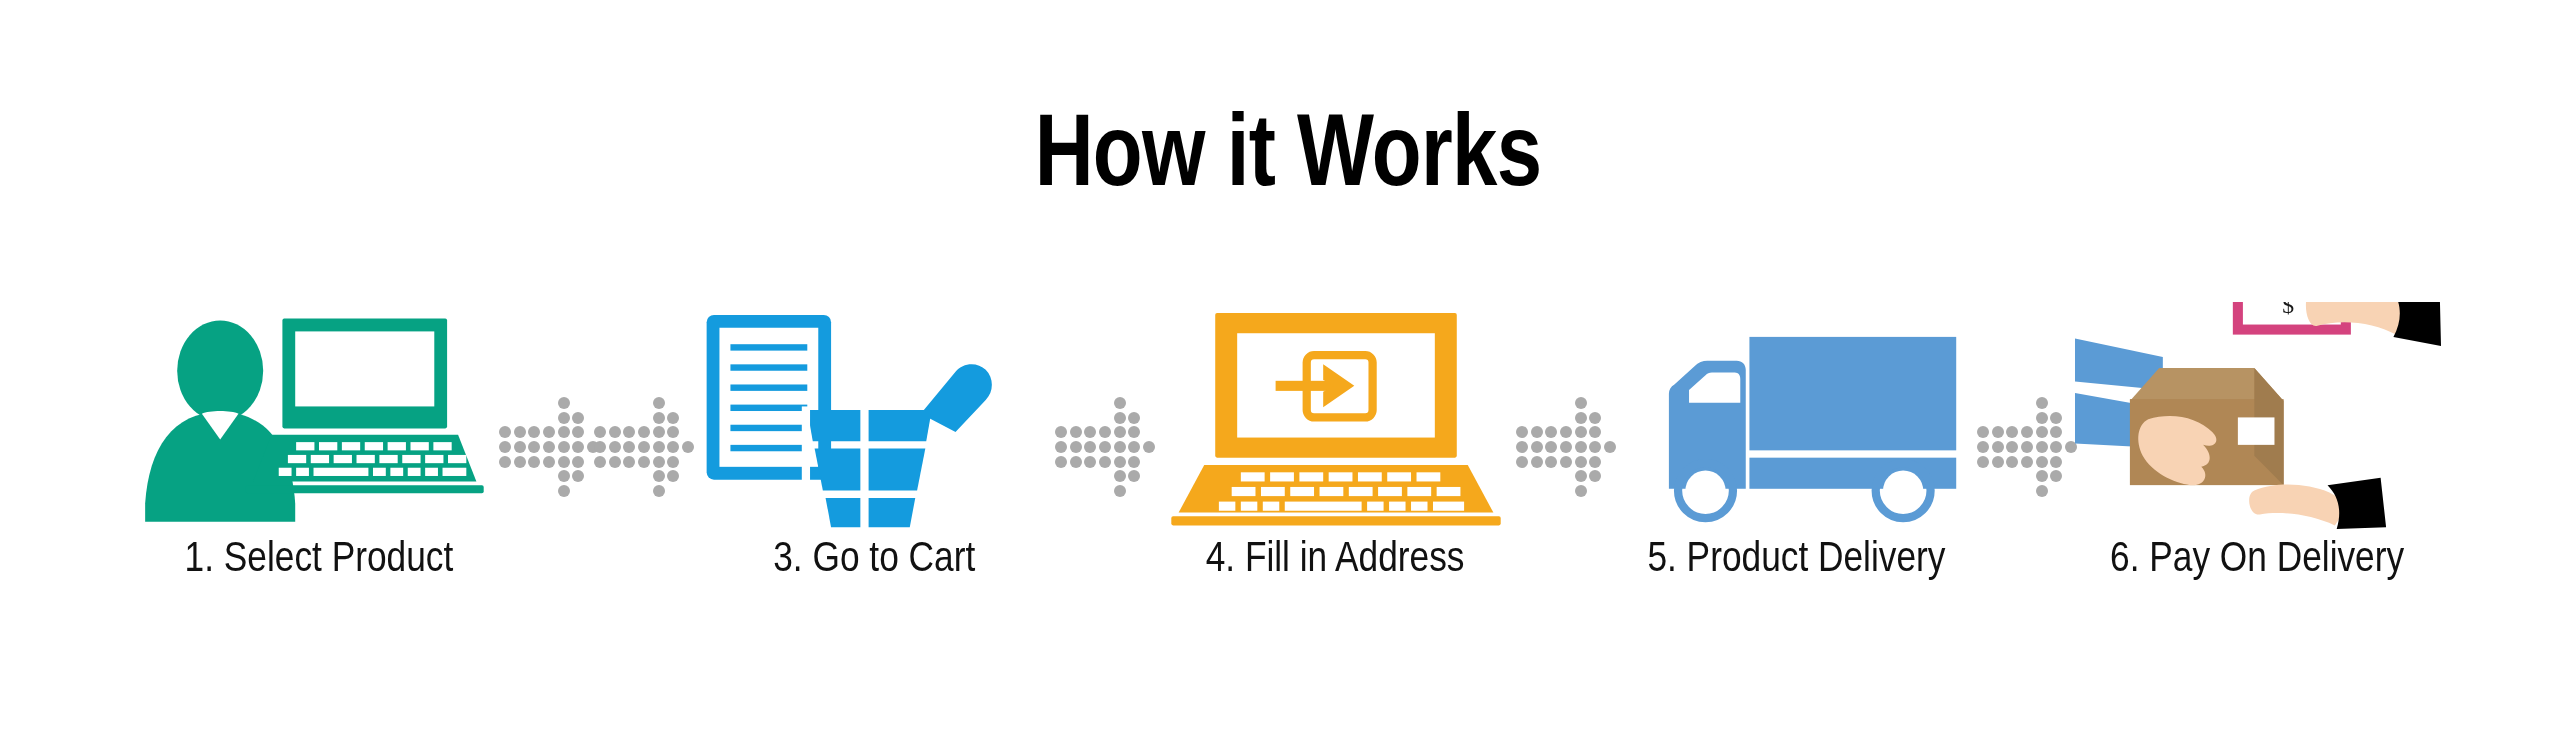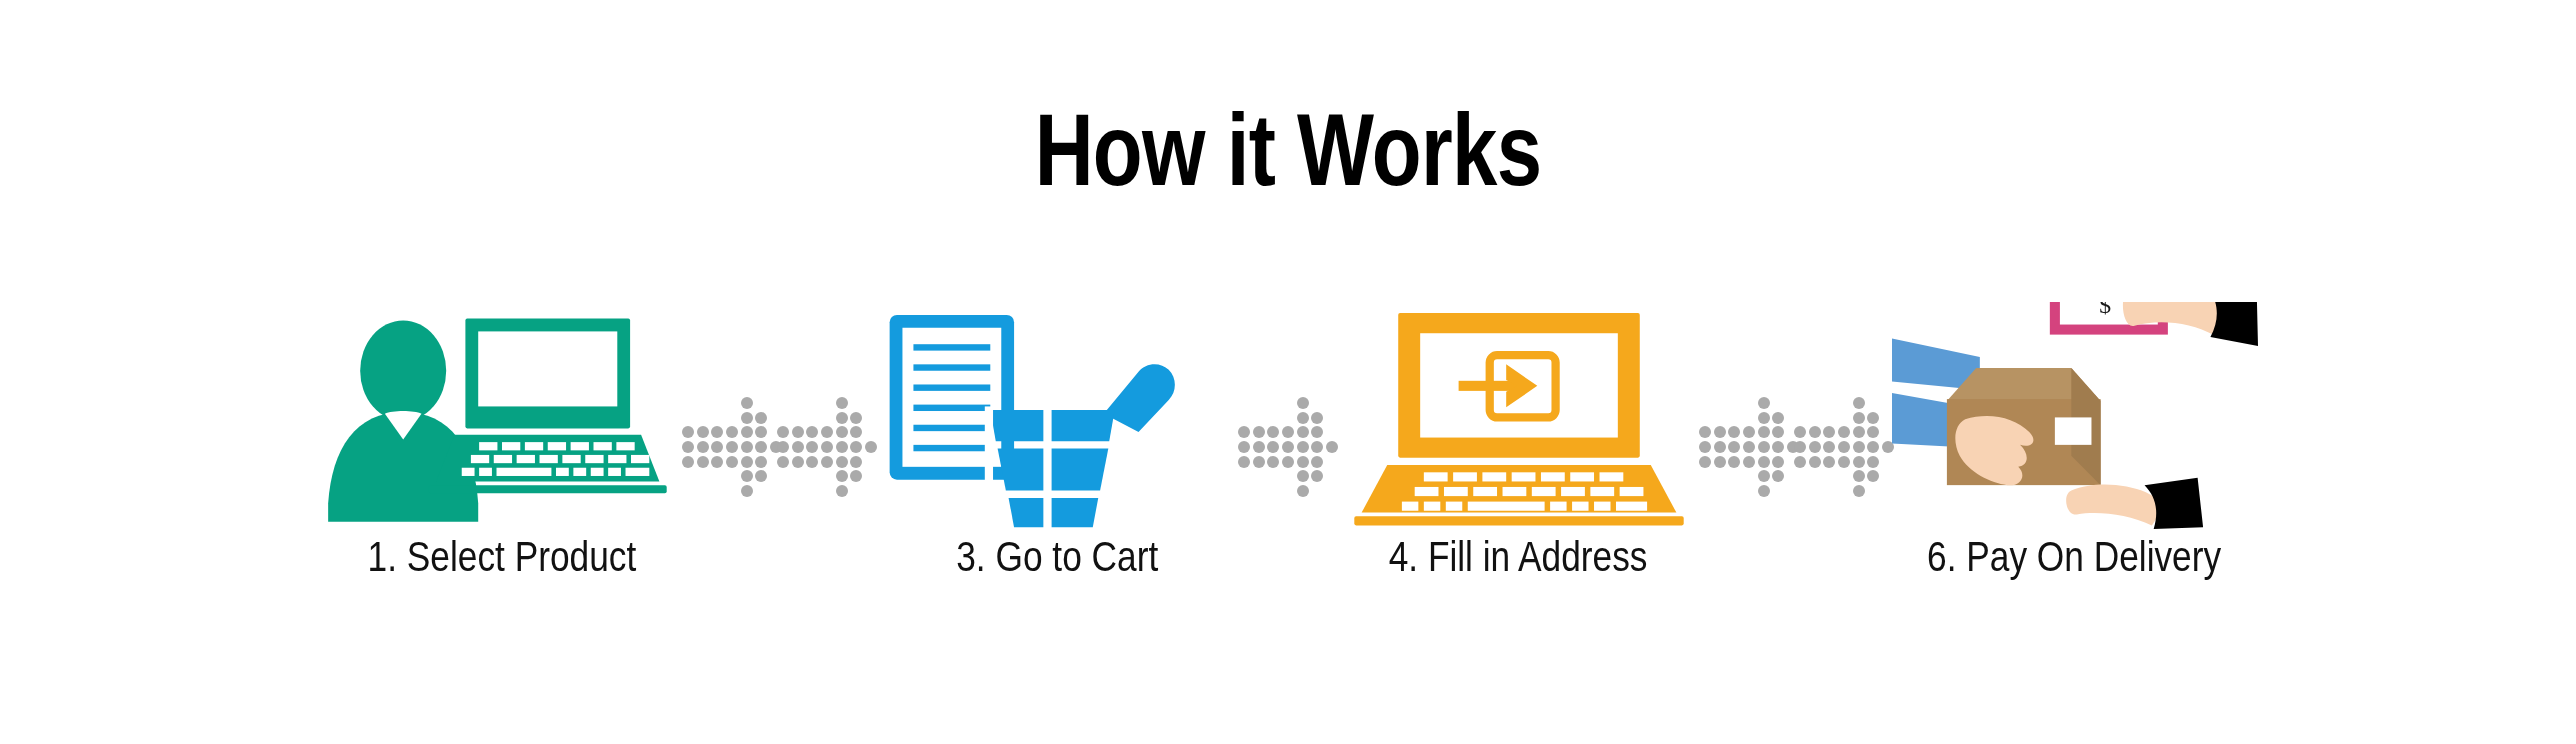--- a/index.html
+++ b/index.html
@@ -460,20 +460,42 @@
         <i class="dot off"></i>
           <i class="dot off"></i>
           <i class="dot off"></i>
           <i class="dot off"></i>
           <i class="dot"></i>
           <i class="dot off"></i>
           <i class="dot off"></i>
       </div>
     </div>
 
+    <div class="step">
+      <div class="art">
+        <svg width="366" height="229" viewBox="0 0 400 250">
+          <g fill="#5B9BD5">
+
+            <rect x="148" y="38" width="226" height="124"></rect>
+
+            <rect x="148" y="170" width="226" height="34"></rect>
+
+            <path d="M60 100 C 60 96 62 92 66 90 L 88 70 C 92 66 97 64 102 64 L 134 64 C 140 64 144 68 144 74 L 144 204 L 60 204 Z"></path>
+
+            <path d="M82 96 L 100 80 C 102 78 104 77 107 77 L 132 77 C 136 77 138 80 138 84 L 138 110 L 82 110 Z" fill="#ffffff"></path>
+
+            <circle cx="100" cy="206" r="30" fill="none" stroke="#5B9BD5" stroke-width="9"></circle>
+            <circle cx="316" cy="206" r="30" fill="none" stroke="#5B9BD5" stroke-width="9"></circle>
+            <circle cx="100" cy="206" r="22" fill="#ffffff"></circle>
+            <circle cx="316" cy="206" r="22" fill="#ffffff"></circle>
+          </g>
+        </svg>
+      </div>
+      <div class="caption">5. Product Delivery</div>
+    </div>
 
     <div class="sep">
       <div class="dotgrid">
         <i class="dot off"></i>
           <i class="dot off"></i>
           <i class="dot off"></i>
           <i class="dot off"></i>
           <i class="dot"></i>
           <i class="dot off"></i>
           <i class="dot off"></i>

